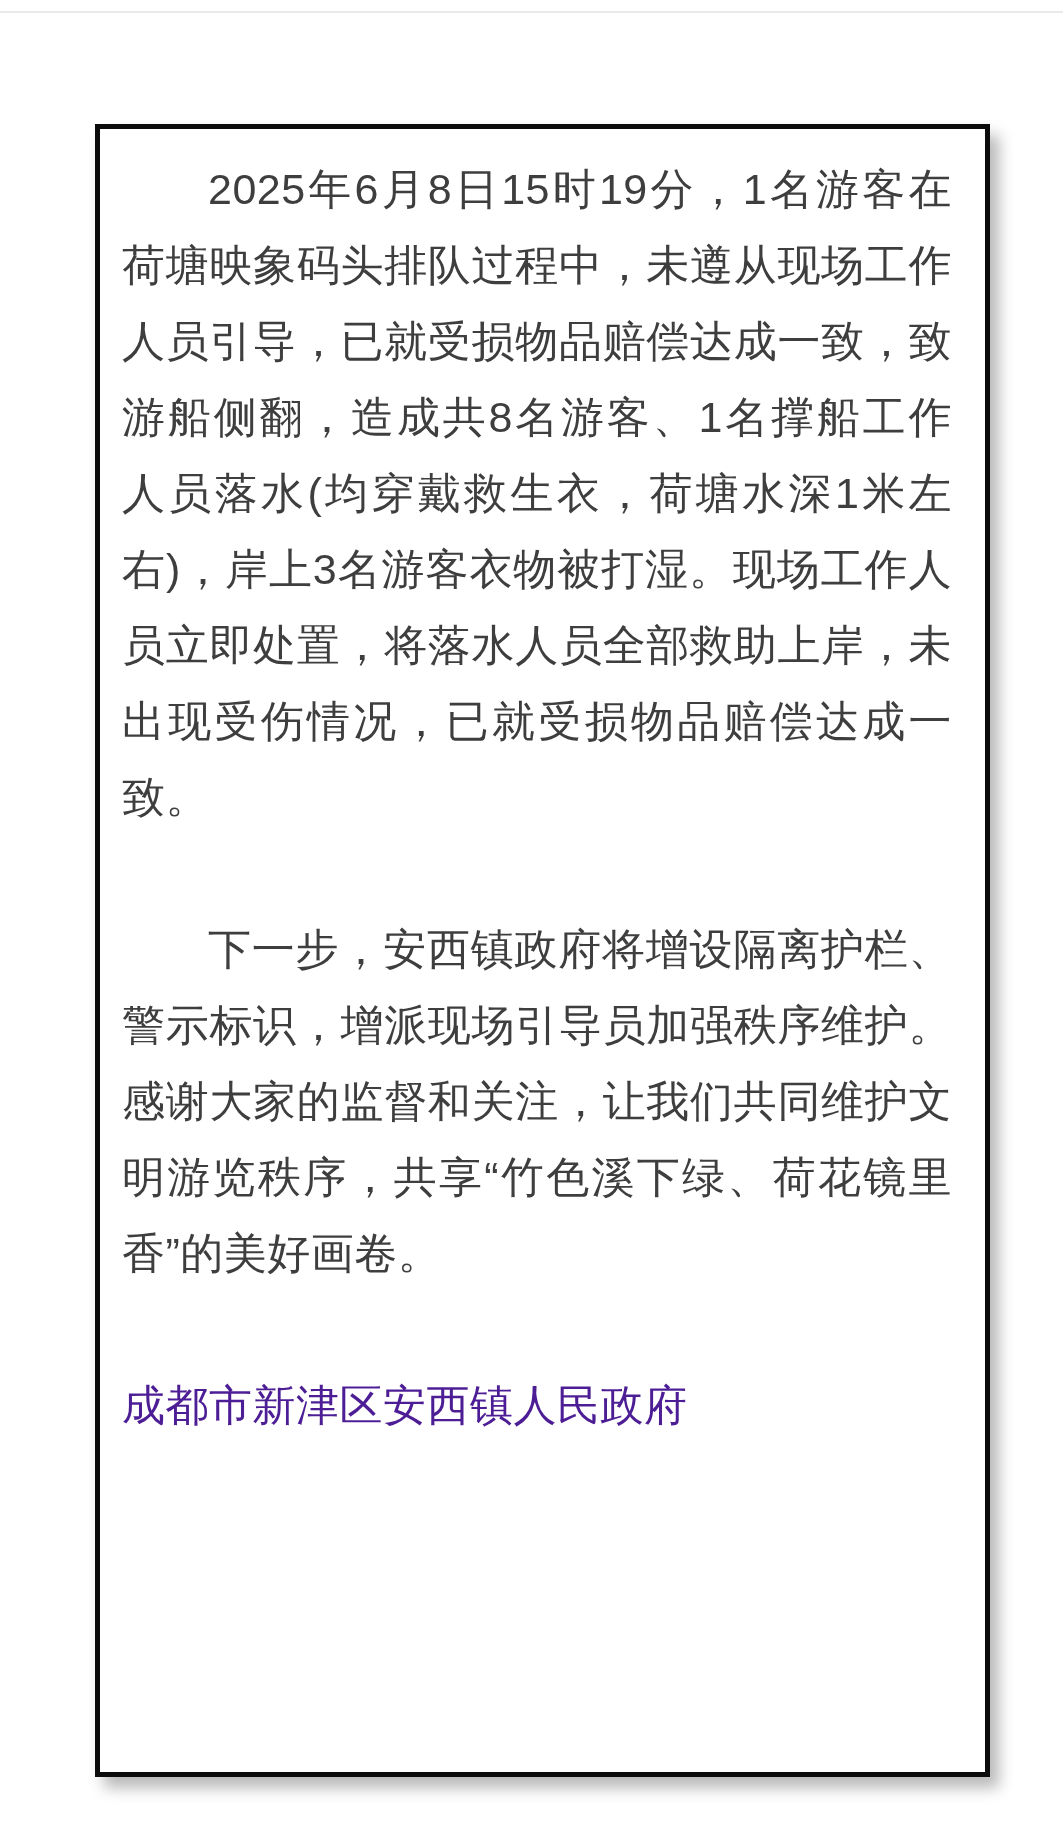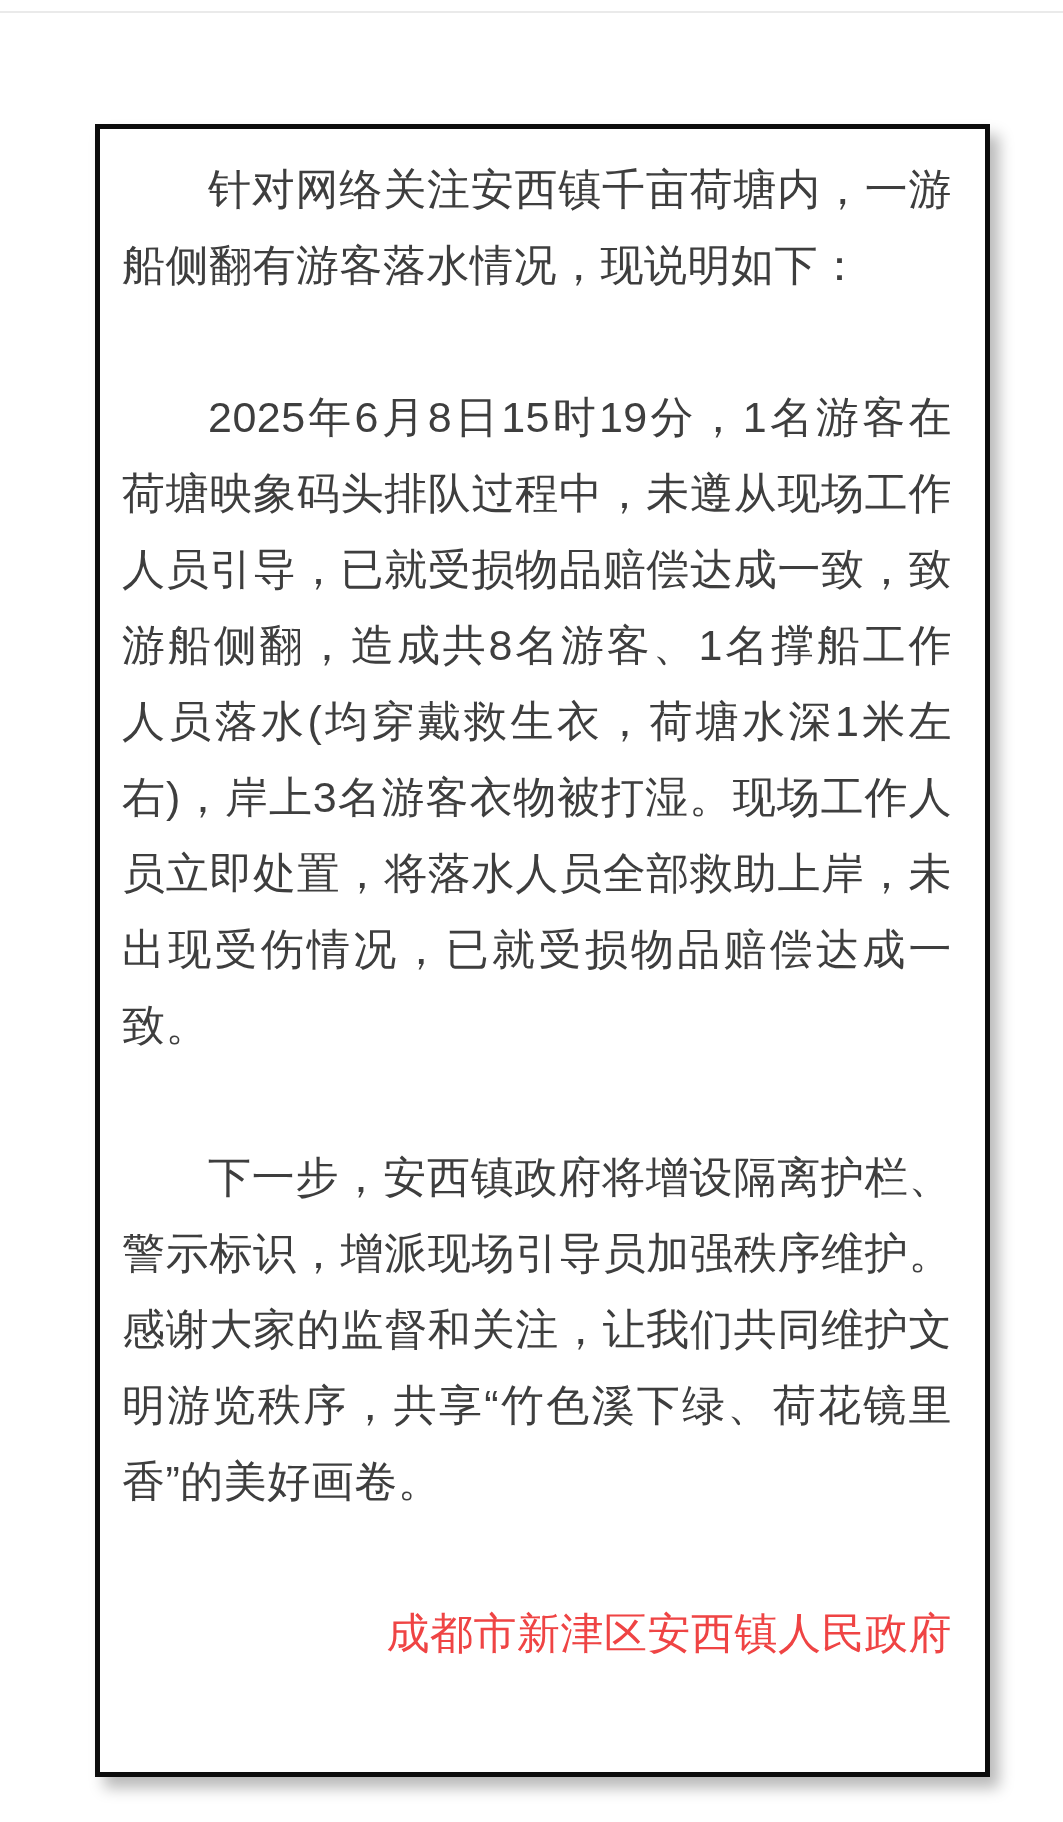--- a/index.html
+++ b/index.html
@@ -42,29 +42,27 @@
     letter-spacing: 0.5px;
     text-align: justify;
     text-justify: inter-ideograph;
     text-indent: 2em;
     word-break: break-all;
   }
   .sig-line {
     margin: 0;
     font-size: 43px;
     line-height: 76px;
-    color: #ef4444;
+    color: #4c1d95;
     letter-spacing: 0.5px;
-    text-align: right;
     text-indent: 0;
   }
 </style>
 </head>
 <body>
 
 <div class="top-divider"></div>
 
 <div class="notice-card">
-  <p class="para">针对网络关注安西镇千亩荷塘内，一游船侧翻有游客落水情况，现说明如下：</p>
   <p class="para">2025年6月8日15时19分，1名游客在荷塘映象码头排队过程中，未遵从现场工作人员引导，已就受损物品赔偿达成一致，致游船侧翻，造成共8名游客、1名撑船工作人员落水(均穿戴救生衣，荷塘水深1米左右)，岸上3名游客衣物被打湿。现场工作人员立即处置，将落水人员全部救助上岸，未出现受伤情况，已就受损物品赔偿达成一致。</p>
   <p class="para">下一步，安西镇政府将增设隔离护栏、警示标识，增派现场引导员加强秩序维护。感谢大家的监督和关注，让我们共同维护文明游览秩序，共享“竹色溪下绿、荷花镜里香”的美好画卷。</p>
   <p class="sig-line">成都市新津区安西镇人民政府</p>
 </div>
 
 </body></html>

